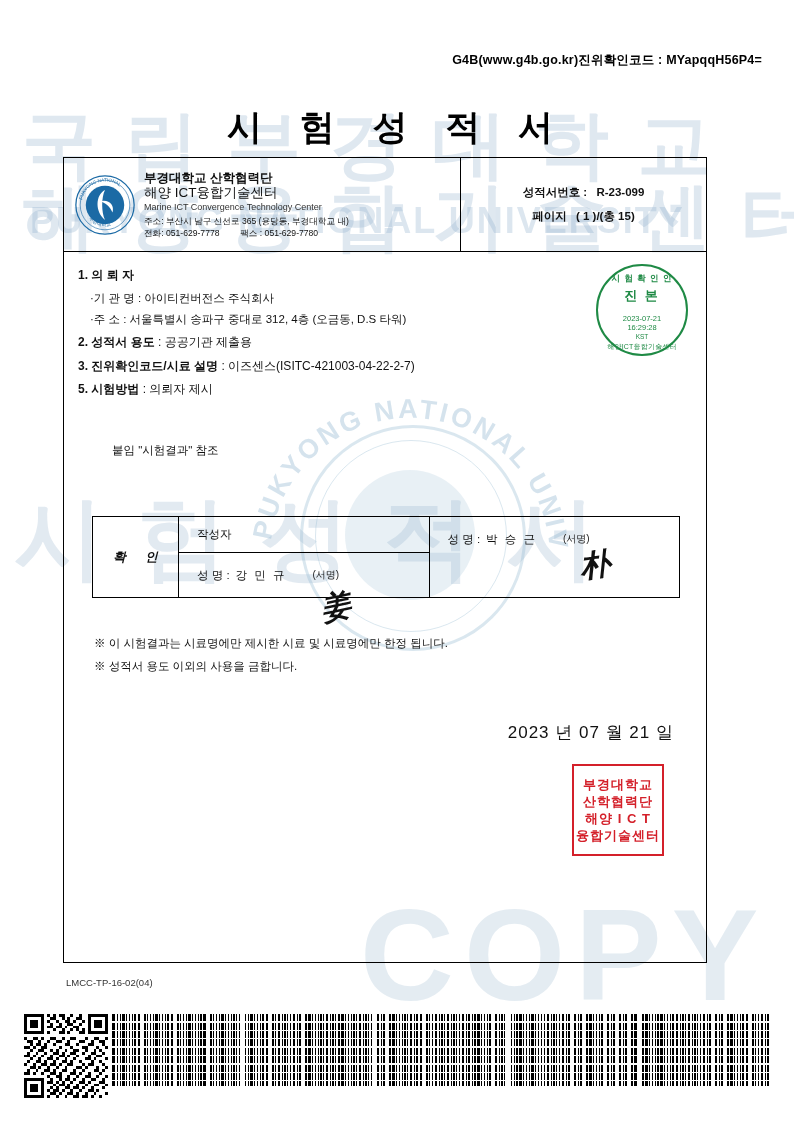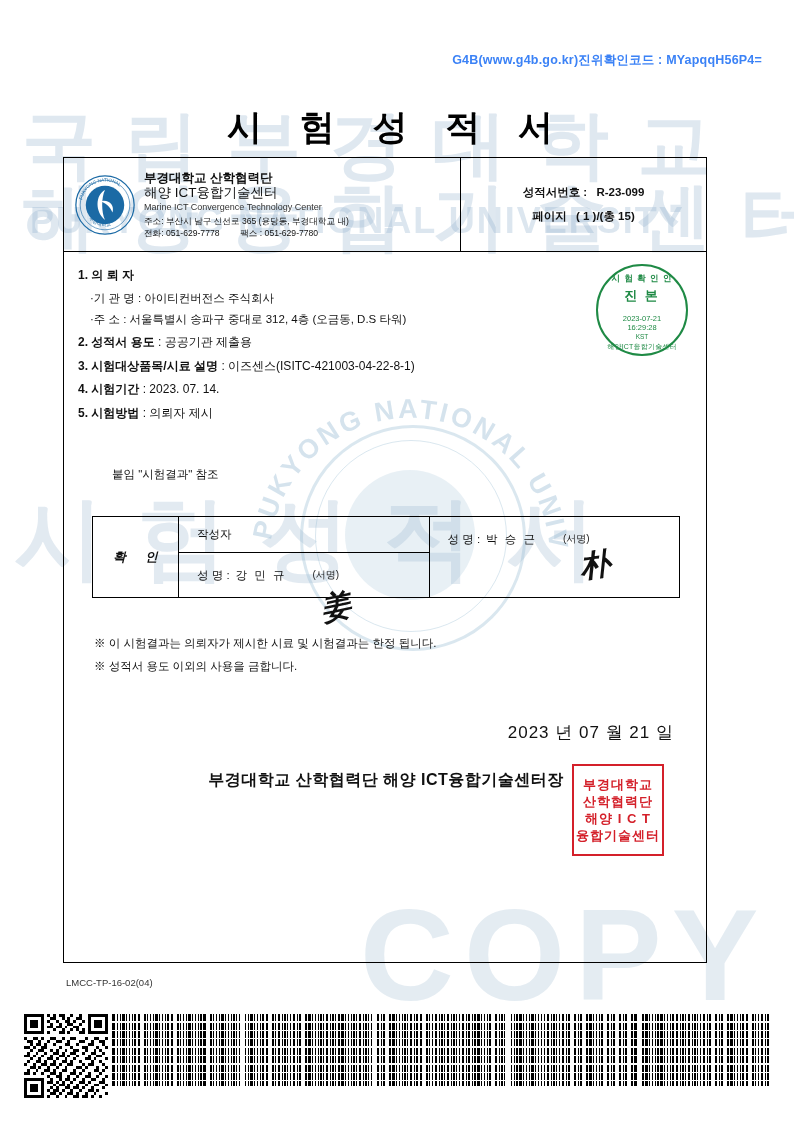--- a/index.html
+++ b/index.html
@@ -91,21 +91,21 @@
     background: rgba(150, 185, 210, 0.22);
   }
 
   
   .top-code {
     position: absolute;
     top: 52px;
     right: 32px;
     font-size: 12.5px;
     font-weight: 700;
-    color: #3b82f6;
+    color: #000000;
     letter-spacing: 0.2px;
     z-index: 5;
   }
 
   
   .doc-title {
     position: absolute;
     top: 104px;
     left: 0;
     width: 794px;
@@ -498,27 +498,22 @@
       <span>: 서울특별시 송파구 중대로 312, 4층 (오금동, D.S 타워)</span>
     </div>
 
     <div class="item">
       <span>2.</span>
       <span>성적서 용도</span>
       <span class="val">: 공공기관 제출용</span>
     </div>
     <div class="item">
       <span>3.</span>
-      <span>시험대상품목/시료 설명</span>
-      <span class="val">: 이즈센스(ISITC-421003-04-22-8-1)</span>
-    </div>
-    <div class="item">
-      <span>4.</span>
-      <span>시험기간</span>
-      <span class="val">: 2023. 07. 14.</span>
+      <span>진위확인코드/시료 설명</span>
+      <span class="val">: 이즈센스(ISITC-421003-04-22-2-7)</span>
     </div>
     <div class="item">
       <span>5.</span>
       <span>시험방법</span>
       <span class="val">: 의뢰자 제시</span>
     </div>
 
     <div class="note-ref">붙임 "시험결과" 참조</div>
   </div>
 
@@ -546,27 +541,26 @@
       <div class="sig-body">
         <span>성  명 :</span>
         <span class="nm" style="margin-left:6px">박 승 근</span>
         <span class="sig-paren">(서명)</span>
         <span class="handwrite hw2">朴</span>
       </div>
     </div>
   </div>
 
   <div class="notes">
-    <div>※ 이 시험결과는 의뢰자가 제시한 시료 및 시험결과는 한정 됩니다.</div>
+    <div>※ 이 시험결과는 시료명에만 제시한 시료 및 시료명에만 한정 됩니다.</div>
     <div>※ 성적서 용도 이외의 사용을 금합니다.</div>
   </div>
 
   <div class="date-line">2023 년  07 월  21 일</div>
 
-  <div class="issuer">부경대학교 산학협력단 해양 ICT융합기술센터장</div>
 
   <div class="org-stamp">
     <div>부경대학교</div>
     <div>산학협력단</div>
     <div>해양 I C T</div>
     <div>융합기술센터</div>
   </div>
 
 </div>
 

